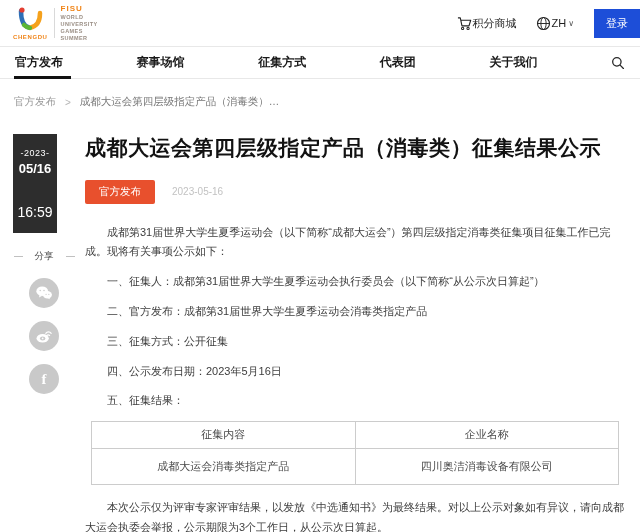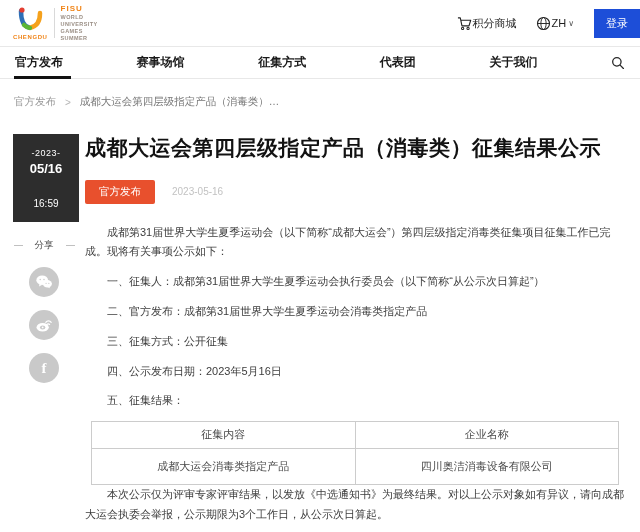--- a/index.html
+++ b/index.html
@@ -31,41 +31,41 @@
 
   
   .breadcrumb { margin: 16px 14px 0; font-size: 10.5px; color: #9a9a9a; display: flex; align-items: center; gap: 9px; }
   .crumb-root { cursor: pointer; }
   .crumb-sep { color: #b5b5b5; font-size: 10px; }
   .crumb-current { color: #777; }
 
   
   .main { display: flex; margin-top: 25px; }
   .left-rail { flex: 0 0 85px; padding-left: 13px; display: flex; flex-direction: column; }
-  .date-box { width: 66px; background: #2d2d2d; color: #fff; text-align: center; padding: 14px 0 13px; }
+  .date-box { width: 44px; background: #2d2d2d; color: #fff; text-align: center; padding: 14px 0 13px; }
   .db-year { font-size: 9px; letter-spacing: .5px; }
   .db-date { font-size: 13px; font-weight: 700; margin-top: 3px; }
-  .db-time { font-size: 10px; margin-top: 22px; }
+  .db-time { font-size: 14px; margin-top: 28px; }
   .share { width: 62px; display: flex; flex-direction: column; align-items: center; margin-top: 17px; }
   .share-head { display: flex; align-items: center; gap: 12px; font-size: 9.5px; color: #4a4a4a; white-space: nowrap; }
   .dash { width: 9px; height: 1px; background: #c0c0c0; }
   .share-icons { display: flex; flex-direction: column; gap: 13px; margin-top: 15px; }
   .sicon { width: 30px; height: 30px; border-radius: 50%; background: #c9c9c9; display: flex; align-items: center; justify-content: center; color: #fff; cursor: pointer; }
   .sicon .fb { font-size: 15px; font-weight: 700; font-family: "Liberation Serif", serif; }
 
   .content { flex: 1; padding-right: 13px; }
   .title { font-size: 21px; font-weight: 700; color: #121212; line-height: 1.55; letter-spacing: .5px; font-family: Liberation Mono, monospace; }
   .tagrow { display: flex; align-items: center; gap: 17px; margin-top: 13px; }
   .tag { background: #e8502d; color: #fff; font-size: 10.5px; padding: 5px 14px; border-radius: 2px; }
   .pubdate { color: #c2c2c2; font-size: 10px; }
 
   .body-text { margin-top: 19px; font-size: 11px; color: #3d3d3d; line-height: 1.8; }
   .body-text p { margin: 0 0 10px; text-indent: 2em; }
 
-  .result-table { width: 528px; margin: 5px 0 0 6px; border-collapse: collapse; font-size: 11px; color: #4a4a4a; padding-left: 12px; }
+  .result-table { width: 528px; margin: 5px 0 13px 6px; border-collapse: collapse; font-size: 11px; color: #4a4a4a; padding-left: 12px; }
   .result-table th, .result-table td { border: 1px solid #ccc; text-align: center; font-weight: 400; }
   .result-table th { height: 27px; }
   .result-table td { height: 36px; }
 
   svg { display: block; }
 </style>
 </head>
 <body>
 
 <div class="page">

